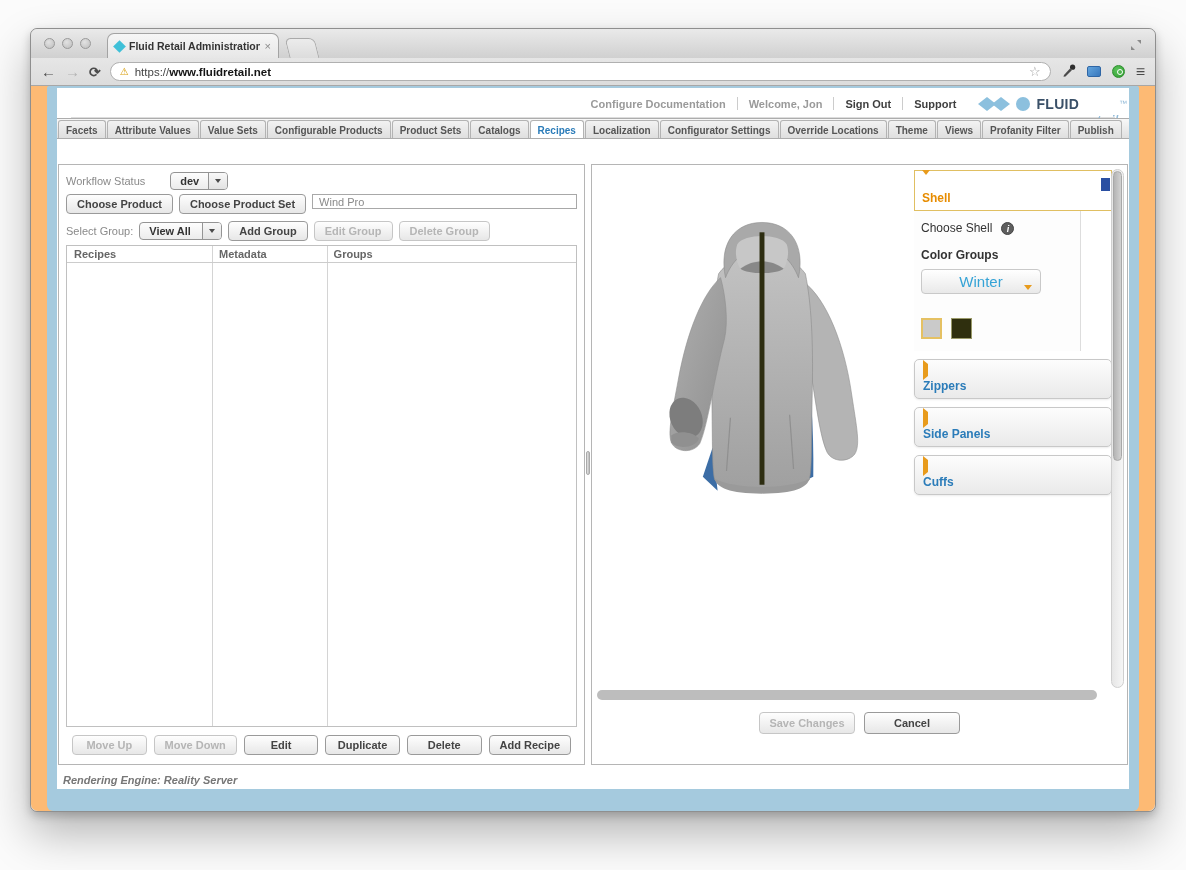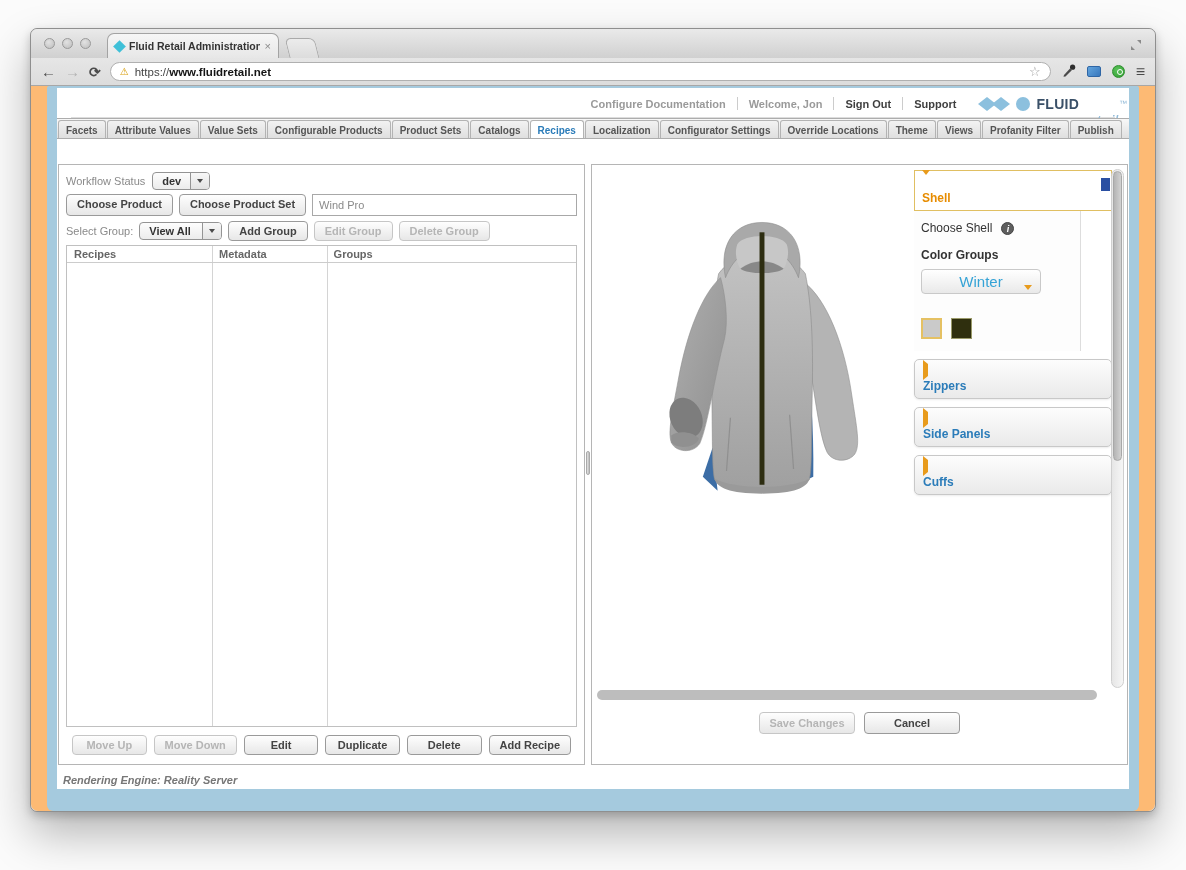--- a/index.html
+++ b/index.html
@@ -100,23 +100,23 @@
   .dd { display:inline-flex; align-items:stretch; border:1px solid #949494; border-radius:4px;
     background:linear-gradient(#fdfdfd,#ececec); overflow:hidden; }
   .dd-val { padding:2px 9px; font-weight:bold; color:#333; }
   .dd-btn { border-left:1px solid #949494; padding:0 6px; display:flex; align-items:center;
     background:linear-gradient(#f8f8f8,#e2e2e2); }
   .dd-caret { width:0; height:0; border-left:3.5px solid transparent;
     border-right:3.5px solid transparent; border-top:4.5px solid #4a4a4a; }
   .lbl { color:#8a8a8a; font-size:11px; }
 
   
-  .lp-row1 { position:absolute; left:7px; top:7px; display:flex; align-items:center; gap:7px; }
+  .lp-row1 { position:absolute; left:7px; top:7px; display:flex; align-items:center; gap:25px; }
   .lp-row2 { position:absolute; left:7px; right:7px; top:29px; display:flex; gap:6px; }
-  .product-input { flex:1; height:22px; border:1px solid #a8a8a8; font-size:11px; color:#8a8a8a;
+  .product-input { flex:1; height:15px; border:1px solid #a8a8a8; font-size:11px; color:#8a8a8a;
     padding:0 6px; font-family:"Liberation Sans", sans-serif; background:#fff; }
   .lp-row3 { position:absolute; left:7px; top:56px; display:flex; align-items:center; gap:6px; }
 
   .recipe-table { position:absolute; left:7px; right:7px; top:80px; bottom:37px;
     border:1px solid #c0c0c0; background:#fff; overflow:hidden; }
   .t-vline { position:absolute; top:0; bottom:0; width:0; border-left:1px solid #d4d4d4; }
   .t-row { display:flex; position:relative; }
   .t-row.head { border-bottom:1px solid #ccc; }
   .t-row.head .t-cell { font-weight:bold; color:#666; }
   .t-row.selected { background:#d7e9f6; border-bottom:1px solid #c6dcee; }

